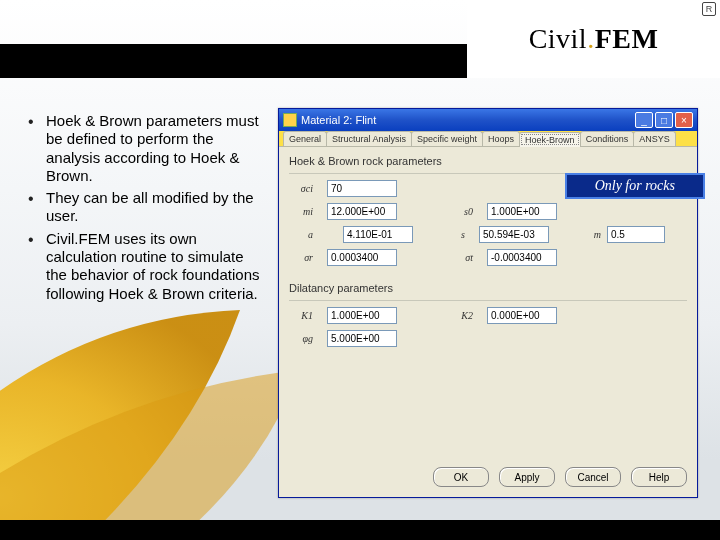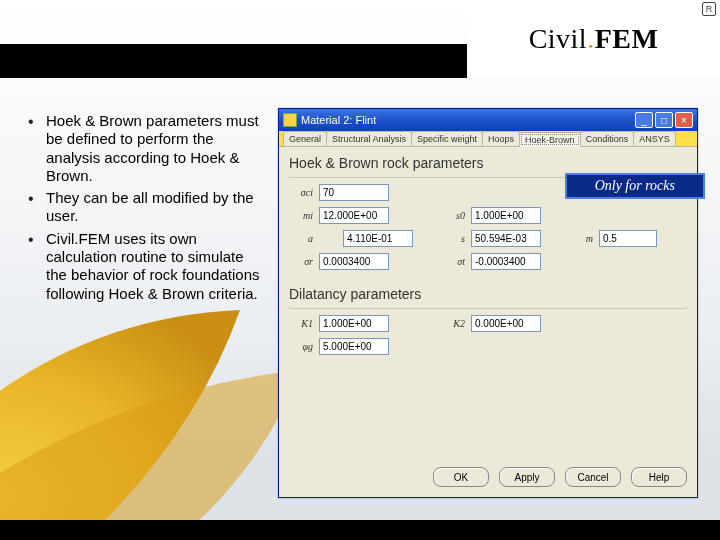--- a/index.html
+++ b/index.html
@@ -94,26 +94,26 @@
   .tabs {
     height:16px; display:flex; align-items:flex-end; gap:0; padding:2px 4px 0 4px; font-size:9px; color:#333;
     background:#fde047; border-bottom:1px solid #b8b8a8;
   }
   .tab { padding:2px 5px 2px 5px; border:1px solid #b8b8a8; border-bottom:none; background:#ece9d8; border-radius:3px 3px 0 0; margin-right:-1px; white-space:nowrap;}
   .tab.active { background:#f6f4ea; position:relative; top:1px; outline:1px dotted #888; outline-offset:-3px;margin-top:29px;}
 
   .panel {
     flex:1; background:#ece9d8; padding:8px 10px 6px 10px; position:relative;
   }
-  .group-title { font-size:14px; color:#333; margin-bottom:6px; }
+  .group-title { font-size:11px; color:#333; margin-bottom:6px; }
   .sep { border:none; border-top:1px solid #c8c8ba; margin:2px 0 6px 0;}
   .row { display:flex; align-items:center; margin:6px 0; gap:6px; font-size:10px; color:#333;}
   .lbl { width:24px; text-align:right; font-family:"Times New Roman",serif; font-style:italic;}
   .inp { height:17px; border:1px solid #7a99b8; background:#fff; font-size:10px; padding:1px 3px; }
-  .w70{width:70px;} .w58{width:58px;}
+  .w70{width:70px;margin-left:8px;} .w58{width:58px;}
 
   .callout {
     position:absolute; top:26px; right:-8px; transform:translateX(0);
     z-index:5;
     background:#0a2a8a; color:#fff;
     border:2px solid #4a80e6;
     padding:3px 28px;
     font-family:"Times New Roman", serif; font-style:italic;
     font-size:14px;
   }

